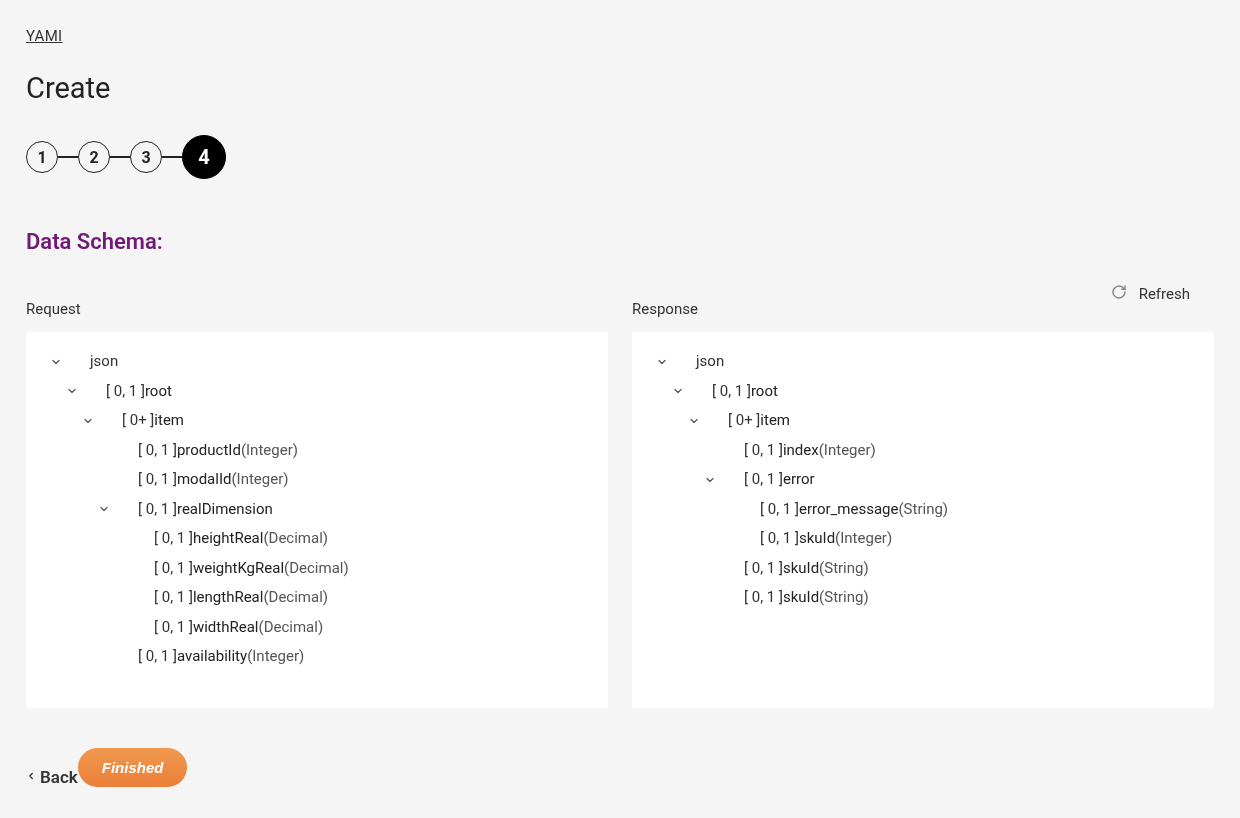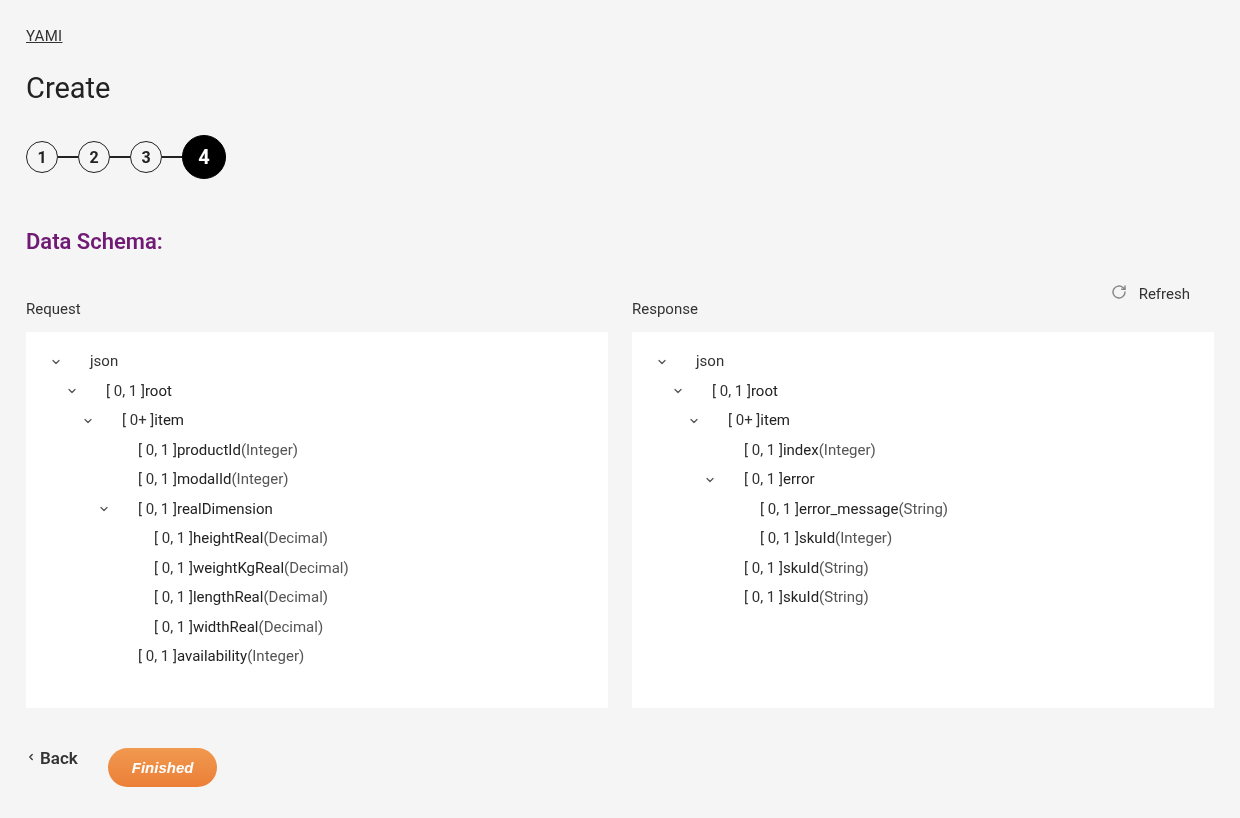--- a/index.html
+++ b/index.html
@@ -111,22 +111,21 @@
     display: inline-flex;
     width: 16px;
     margin-right: 4px;
   }
   .spacer { display: inline-block; width: 16px; }
   .card { color: #333; margin-left: 20px; }
   .card-bold { font-weight: 400; color: #222; }
   .type { color: #555; font-weight: 400; }
   .footer {
     display: flex;
-    align-items: flex-start;
-    gap: 30px;
+    align-items: flex-end;
     margin-top: 40px;
   }
   .back-btn {
     display: inline-flex;
     align-items: center;
     gap: 4px;
     font-size: 17px;
     font-weight: 600;
     color: #333;
     cursor: pointer;

